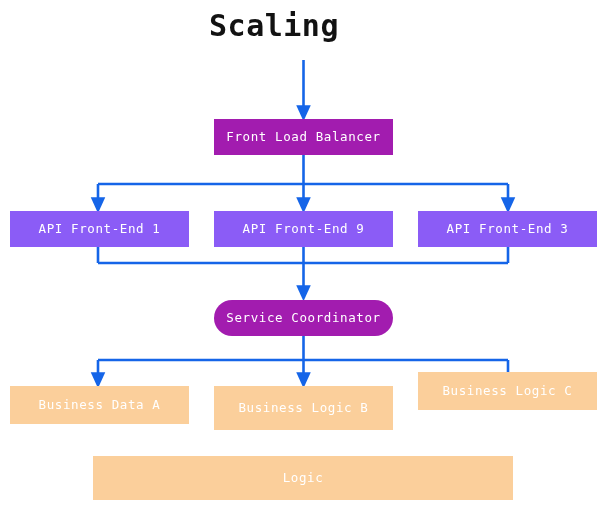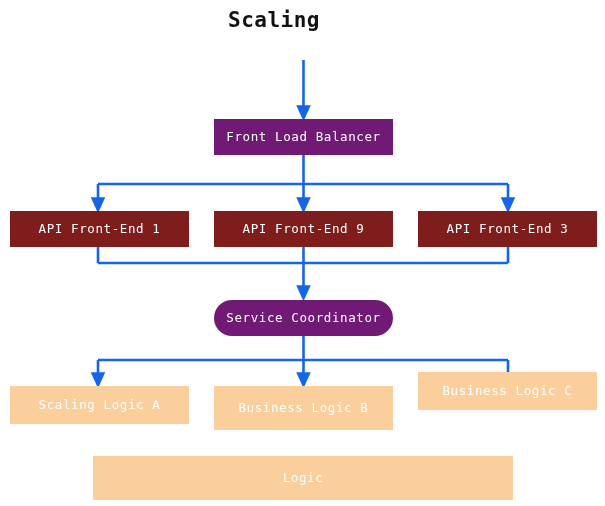--- a/index.html
+++ b/index.html
@@ -17,41 +17,41 @@
     background: #ffffff;
     overflow: hidden;
   }
   #title {
     position: absolute;
     left: 0;
     top: 8px;
     width: 548px;
     text-align: center;
     font-family: "DejaVu Sans Mono", "Liberation Mono", monospace;
-    font-size: 21px;
+    font-size: 30px;
     font-weight: bold;
     color: #121212;
     letter-spacing: 0.5px;
   }
   .node {
     position: absolute;
     box-sizing: border-box;
     display: flex;
     align-items: center;
     justify-content: center;
     color: #ffffff;
     font-family: "DejaVu Sans Mono", "Liberation Mono", monospace;
     font-size: 12.5px;
     letter-spacing: 0.6px;
     line-height: 1;
     white-space: nowrap;
     user-select: none;
   }
-  .node.gray   { background: #701a75; }
-  .node.cyan   { background: #7f1d1d; }
+  .node.gray   { background: #a21caf; }
+  .node.cyan   { background: #8b5cf6; }
   .node.orange { background: #fbcf9b; }
 
   #connectors {
     position: absolute;
     left: 0;
     top: 0;
     width: 605px;
     height: 506px;
     pointer-events: none;
   }
@@ -105,21 +105,21 @@
   </div>
   <div class="node cyan" style="left:418px; top:211px; width:179px; height:36px;">
     <span>API Front-End 3</span>
   </div>
 
   <div class="node gray" style="left:214px; top:300px; width:179px; height:36px;border-radius:18px;">
     <span>Service Coordinator</span>
   </div>
 
   <div class="node orange" style="left:10px; top:386px; width:179px; height:38px;">
-    <span>Scaling Logic A</span>
+    <span>Business Data A</span>
   </div>
   <div class="node orange" style="left:214px; top:386px; width:179px; height:44px;">
     <span>Business Logic B</span>
   </div>
   <div class="node orange" style="left:418px; top:372px; width:179px; height:38px;">
     <span>Business Logic C</span>
   </div>
 
   <div class="node orange" style="left:93px; top:456px; width:420px; height:44px;">
     <span>Logic</span>

